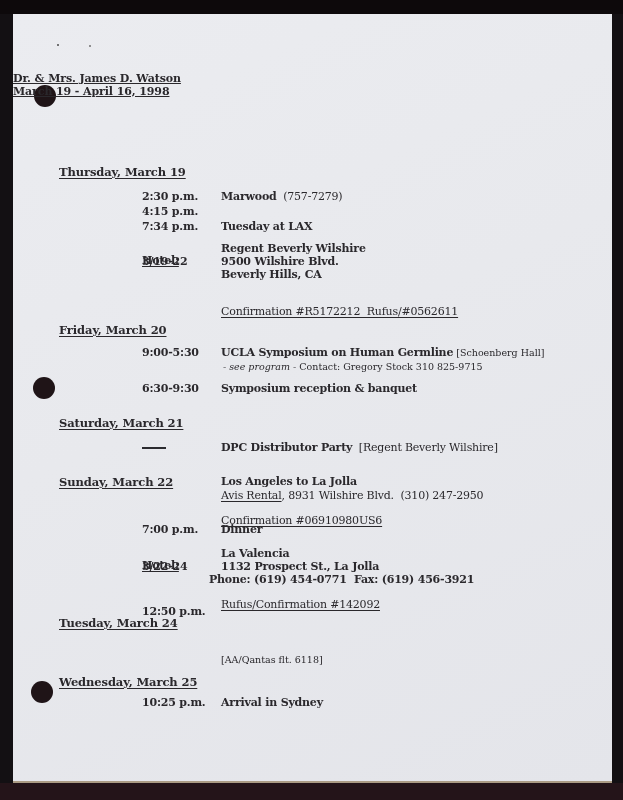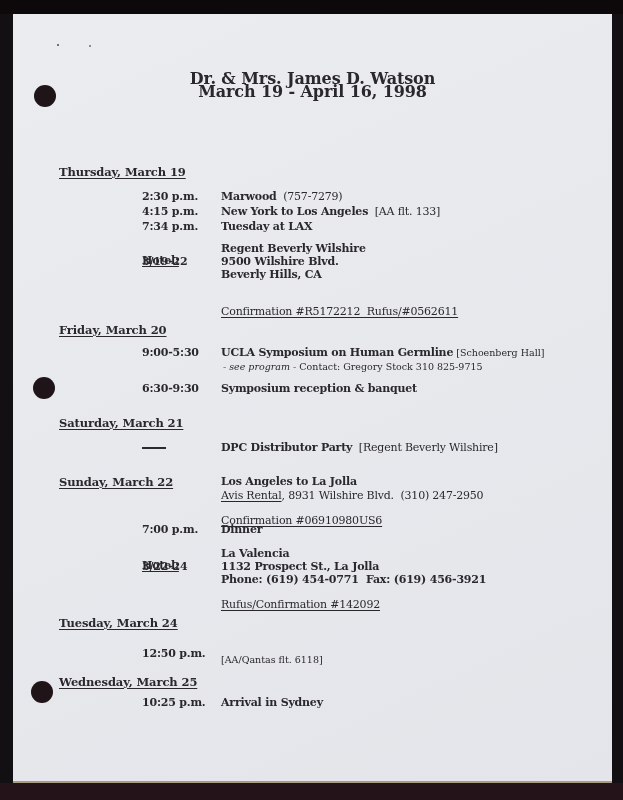--- a/index.html
+++ b/index.html
@@ -27,22 +27,22 @@
   }
   .b{font-weight:bold;}
   .sm{font-size:9.5px;letter-spacing:0;}
   .it{font-style:italic;}
   .u{text-decoration:underline;text-underline-offset:1.5px;text-decoration-thickness:1px;margin-top:12px;}
   .title{
     font-weight:bold;font-size:11.5px;letter-spacing:-0.1px;
     text-decoration:underline;text-underline-offset:2px;text-decoration-thickness:1.2px;
   }
   .header{
-    position:absolute;left:0;top:59px;width:100%;text-align:center;
-    font-weight:bold;font-size:16px;line-height:12.5px;color:#2a282c;letter-spacing:-0.1px;
+    position:absolute;left:0;top:59px;width:100%;
+    font-weight:bold;font-size:11px;line-height:12.5px;color:#2a282c;letter-spacing:-0.1px;text-decoration:underline;
   }
   .dash{
     position:absolute;left:129px;top:433px;width:24px;height:1.7px;background:#2b2b2f;
   }
 </style>
 </head>
 <body>
 
 <div class="frame">
   <div class="top-band"></div>
@@ -61,21 +61,20 @@
       <div>Dr. &amp; Mrs. James D. Watson</div>
       <div>March 19 - April 16, 1998</div>
     </div>
 
     <div class="line title" style="left:46px;top:152px">Thursday, March 19</div>
 
     <div class="line b" style="left:129px;top:177px">2:30 p.m.</div>
     <div class="line" style="left:208px;top:177px"><span class="b">Marwood</span><span>  (757-7279)</span></div>
 
     <div class="line b" style="left:129px;top:192px">4:15 p.m.</div>
-    <div class="line" style="left:208px;top:192px"><span class="b">New York to Los Angeles</span><span>  [AA flt. 133]</span></div>
 
     <div class="line b" style="left:129px;top:207px">7:34 p.m.</div>
     <div class="line b" style="left:208px;top:207px">Tuesday at LAX</div>
 
     <div class="line b u" style="left:129px;top:229px">Hotel:</div>
     <div class="line b" style="left:129px;top:242px">3/19-22</div>
     <div class="line b" style="left:208px;top:229px">Regent Beverly Wilshire</div>
     <div class="line b" style="left:208px;top:242px">9500 Wilshire Blvd.</div>
     <div class="line b" style="left:208px;top:255px">Beverly Hills, CA</div>
     <div class="line u" style="left:208px;top:280px">Confirmation #R5172212  Rufus/#0562611</div>
@@ -100,26 +99,26 @@
     <div class="line" style="left:208px;top:476px"><span class="u">Avis Rental</span><span>, 8931 Wilshire Blvd.  (310) 247-2950</span></div>
     <div class="line u" style="left:208px;top:489px">Confirmation #06910980US6</div>
 
     <div class="line b" style="left:129px;top:510px">7:00 p.m.</div>
     <div class="line b" style="left:208px;top:510px">Dinner</div>
 
     <div class="line b u" style="left:129px;top:534px">Hotel:</div>
     <div class="line b" style="left:129px;top:547px">3/22-24</div>
     <div class="line b" style="left:208px;top:534px">La Valencia</div>
     <div class="line b" style="left:208px;top:547px">1132 Prospect St., La Jolla</div>
-    <div class="line b" style="left:208px;top:560px">Phone: (619) 454-0771  Fax: (619) 456-3921</div>
+    <div class="line b" style="left:196px;top:560px">Phone: (619) 454-0771  Fax: (619) 456-3921</div>
     <div class="line u" style="left:208px;top:573px">Rufus/Confirmation #142092</div>
 
     <div class="line title" style="left:46px;top:603px">Tuesday, March 24</div>
 
-    <div class="line b" style="left:129px;top:634px">12:50 p.m.</div>
+    <div class="line b" style="left:129px;top:592px">12:50 p.m.</div>
     <div class="line sm" style="left:208px;top:640px">[AA/Qantas flt. 6118]</div>
 
     <div class="line title" style="left:46px;top:662px">Wednesday, March 25</div>
 
     <div class="line b" style="left:129px;top:683px">10:25 p.m.</div>
     <div class="line b" style="left:208px;top:683px">Arrival in Sydney</div>
 
   </div>
 </div>
 

